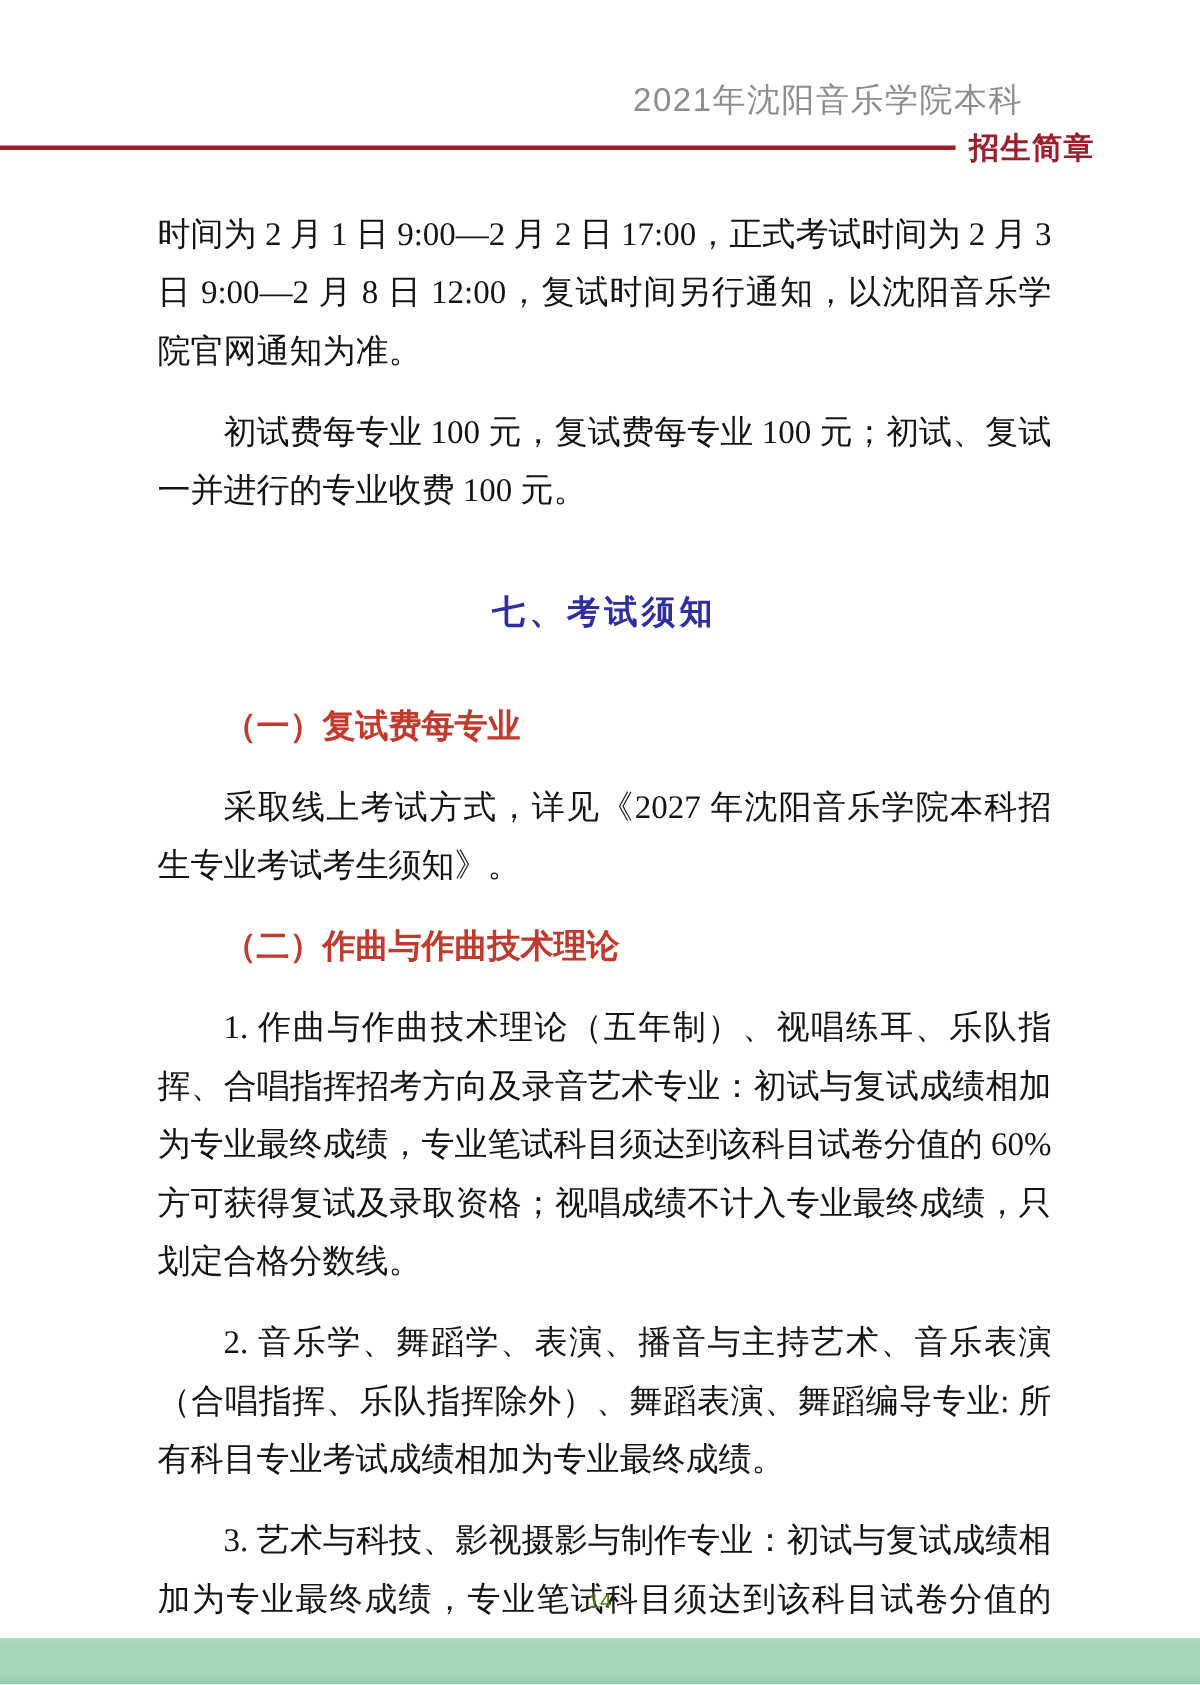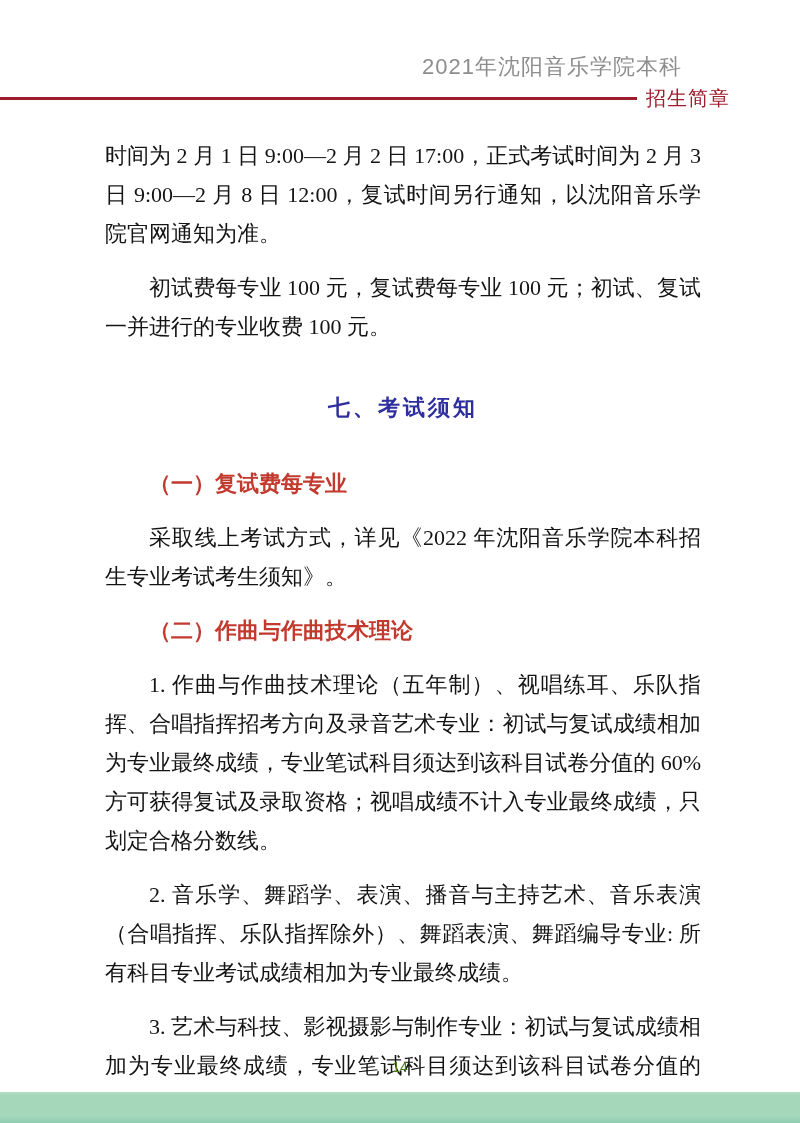--- a/index.html
+++ b/index.html
@@ -31,21 +31,21 @@
     padding-right: 70px;
   }
   .rule-line {
     flex: 1;
     height: 3px;
     background: #9c1e2c;
     margin-right: 9px;
   }
   .header-badge {
     font-family: "Liberation Sans", "DejaVu Sans", sans-serif;
-    font-weight: normal;
+    font-weight: bold;
     font-size: 20px;
     letter-spacing: 1px;
     color: #9c1e2c;
     white-space: nowrap;
   }
 
   
   .content {
     margin-top: 24px;
     padding: 0 84px 0 90px;
@@ -115,21 +115,21 @@
 
     <p class="body-par">时间为 2 月 1 日 9:00—2 月 2 日 17:00，正式考试时间为 2 月 3 日 9:00—2 月 8 日 12:00，复试时间另行通知，以沈阳音乐学院官网通知为准。</p>
 
 
     <p class="body-par indent">初试费每专业 100 元，复试费每专业 100 元；初试、复试一并进行的专业收费 100 元。</p>
 
     <h1 class="chapter-title">七、考试须知</h1>
 
     <p class="red-heading">（一）复试费每专业</p>
 
-    <p class="body-par indent">采取线上考试方式，详见《2022 年沈阳音乐学院本科招生专业考试考生须知》。</p>
+    <p class="body-par indent">采取线上考试方式，详见《2027 年沈阳音乐学院本科招生专业考试考生须知》。</p>
 
     <p class="red-heading">（二）作曲与作曲技术理论</p>
 
     <p class="body-par indent item">1. 作曲与作曲技术理论（五年制）、视唱练耳、乐队指挥、合唱指挥招考方向及录音艺术专业：初试与复试成绩相加为专业最终成绩，专业笔试科目须达到该科目试卷分值的 60%方可获得复试及录取资格；视唱成绩不计入专业最终成绩，只划定合格分数线。</p>
 
     <p class="body-par indent item">2. 音乐学、舞蹈学、表演、播音与主持艺术、音乐表演（合唱指挥、乐队指挥除外）、舞蹈表演、舞蹈编导专业: 所有科目专业考试成绩相加为专业最终成绩。</p>
 
     <p class="body-par indent item">3. 艺术与科技、影视摄影与制作专业：初试与复试成绩相加为专业最终成绩，专业笔试科目须达到该科目试卷分值的 60%方可获得录取资格。</p>
 
   </main>

